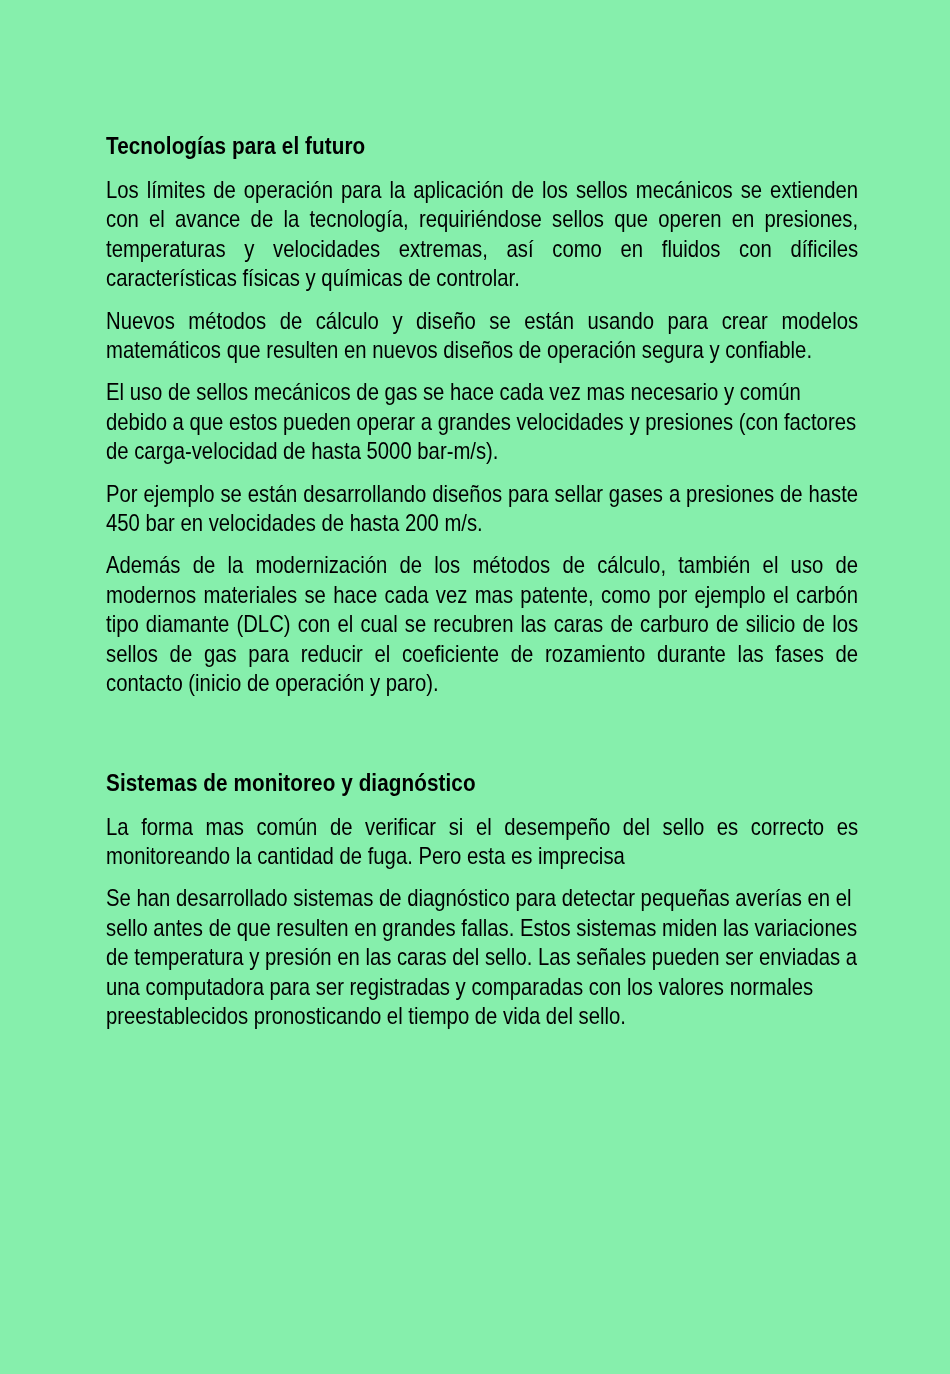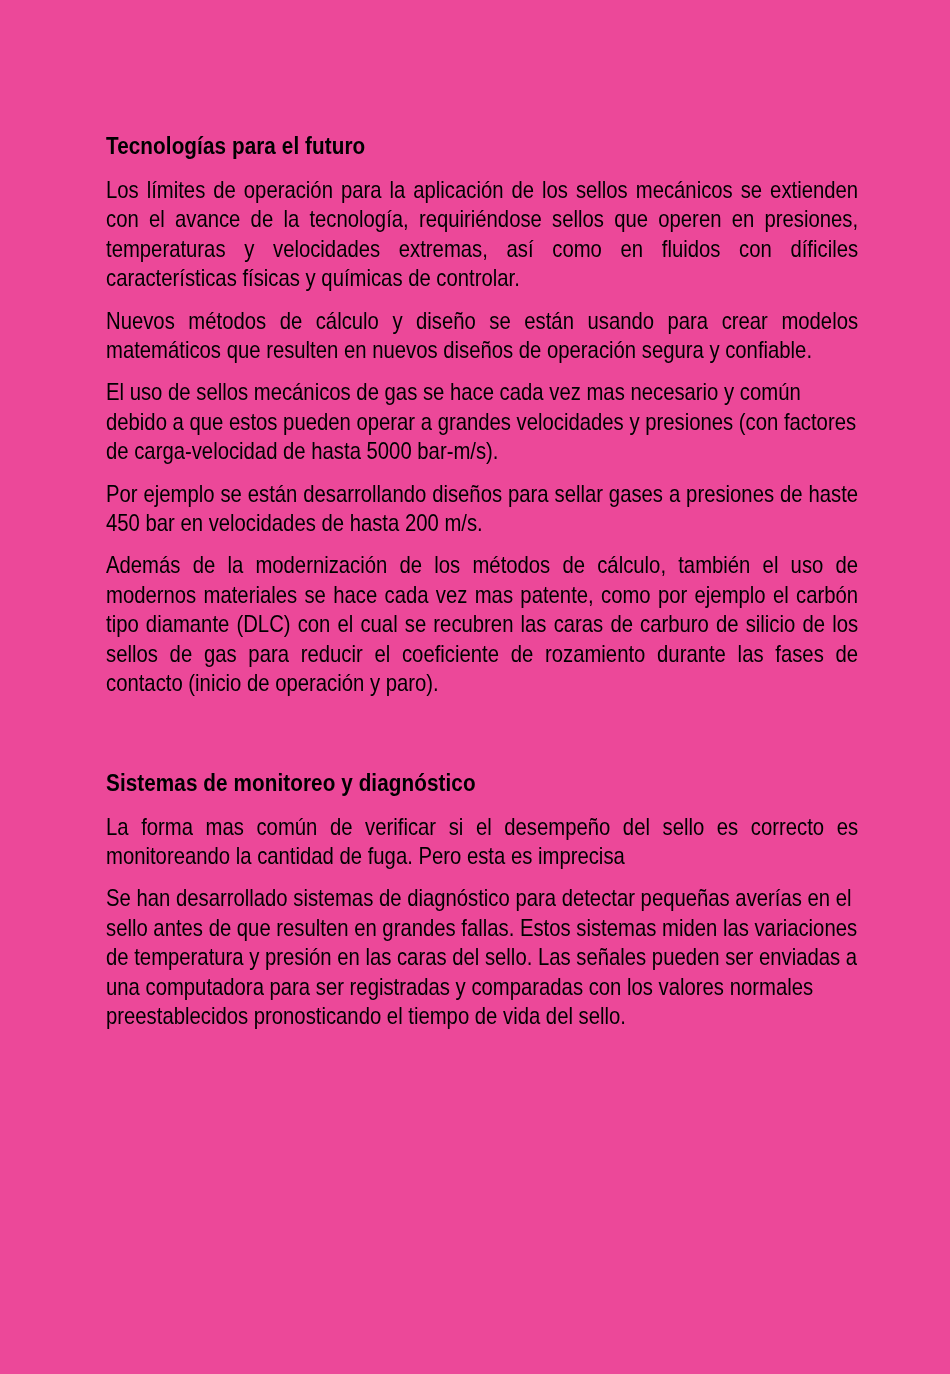--- a/index.html
+++ b/index.html
@@ -13,21 +13,21 @@
     font-family: "Liberation Sans", "DejaVu Sans", sans-serif;
     color: #000000;
     -webkit-font-smoothing: antialiased;
   }
 
   .page {
     position: relative;
     width: 950px;
     height: 1374px;
     margin: 0 auto;
-    background: #ec4899;
+    background: #86efac;
     overflow: hidden;
     box-sizing: border-box;
   }
 
   .content {
     position: absolute;
     left: 106px;
     top: 132px;
     width: 752px;
   }

